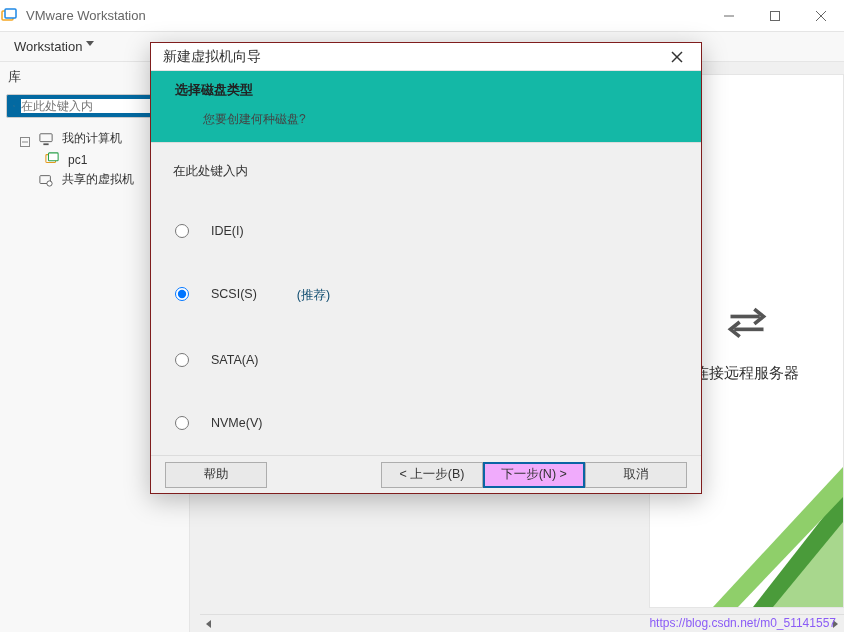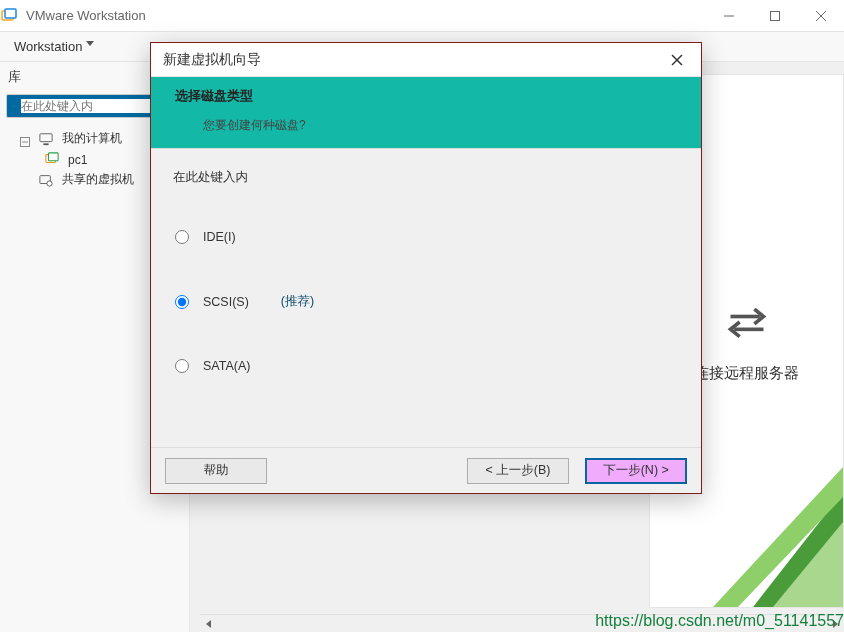--- a/index.html
+++ b/index.html
@@ -29,36 +29,36 @@
 .expander { width: 10px; height: 10px; }
 
 .content { flex: 1; position: relative; background: #f0f0f0; overflow: hidden; }
 .remote-panel { position: absolute; right: 0; top: 12px; bottom: 24px; width: 195px; background: #fff; border: 1px solid #e5e5e5; display: flex; flex-direction: column; align-items: center; justify-content: center; gap: 20px; }
 .remote-icon { color: #555; }
 .remote-label { font-size: 15px; color: #333; }
 .green-deco { position: absolute; right: 0; bottom: 0; width: 130px; height: 140px; }
 .hscroll { position: absolute; left: 200px; right: 0; bottom: 0; height: 18px; background: #f0f0f0; border-top: 1px solid #dedede; display: flex; align-items: center; }
 .hscroll .arrow { width: 18px; height: 18px; display: flex; align-items: center; justify-content: center; color: #666; }
 .hscroll .track { flex: 1; }
-.watermark { position: absolute; right: 0; bottom: 2px; font-size: 16px; color: #15803d; pointer-events: none; }
+.watermark { position: absolute; right: 8px; bottom: 2px; font-size: 12px; color: #8b5cf6; pointer-events: none; }
 
 .dialog { position: absolute; left: 150px; top: 42px; width: 552px; height: 452px; background: #f0f0f0; border: 1px solid #7f1d1d; box-shadow: 0 6px 24px rgba(0,0,0,.25); display: flex; flex-direction: column; }
 .dlg-title { height: 34px; background: #fff; display: flex; align-items: center; padding: 0 12px; font-size: 14px; color: #333; border-bottom: 1px solid #e5e5e5; }
 .dlg-title .spacer { flex: 1; }
 .dlg-close { width: 24px; height: 24px; display: flex; align-items: center; justify-content: center; color: #333; }
 .dlg-head { background: #14b8a6; padding: 10px 18px 14px 24px; border-bottom: 1px solid #dcdcdc; }
 .dlg-head .h1 { font-size: 13px; font-weight: bold; color: #222; }
 .dlg-head .h2 { font-size: 12px; color: #444; padding-left: 28px; margin-top: 12px; }
 .dlg-body { flex: 1; padding: 20px 22px; font-size: 12.5px; color: #333; }
 .fieldset { border: none; }
 .fs-legend { font-size: 12.5px; color: #333; margin-bottom: 8px; }
-.radio-row { display: flex; align-items: center; gap: 14px; padding: 5px 2px; margin-top: 39px; }
+.radio-row { display: flex; align-items: flex-start; gap: 22px; padding: 5px 2px; margin-top: 39px; }
 .radio-row input[type=radio] { width: 14px; height: 14px; }
 .radio-extra { margin-left: 18px; color: #0c4a6e; }
-.dlg-footer { height: 46px; border-top: 1px solid #dcdcdc; display: flex; align-items: center; padding: 0 14px; gap: 16px; background: #f0f0f0; }
+.dlg-footer { height: 46px; border-top: 1px solid #dcdcdc; display: flex; align-items: center; padding: 0 14px; gap: 0; background: #f0f0f0; }
 .dlg-footer .gap { flex: 1; }
 .btn { min-width: 102px; height: 26px; font-size: 12.5px; background: #e9e9e9; border: 1px solid #adadad; color: #333; display: inline-flex; align-items: center; justify-content: center; padding: 0 10px; }
 .btn.primary { border: 2px solid #0a64a4; background: #f0abfc; }
 </style>
 </head>
 <body>
 
 <div class="titlebar">
   <span class="titlebar-icon">
     <svg viewBox="0 0 16 16" width="16" height="16">
@@ -200,21 +200,26 @@
       </label>
       <label class="radio-row">
         <input type="radio" name="disktype" checked="" style="">
         <span>SCSI(S)</span>
         <span class="radio-extra">(推荐)</span>
       </label>
       <label class="radio-row">
         <input type="radio" name="disktype" style="">
         <span>SATA(A)</span>
       </label>
+      <label class="radio-row">
+        <input type="radio" name="disktype" style="">
+        <span>NVMe(V)</span>
+      </label>
     </div>
   </div>
   <div class="dlg-footer">
     <button class="btn">帮助</button>
     <span class="gap"></span>
     <button class="btn">&lt; 上一步(B)</button>
     <button class="btn primary">下一步(N) &gt;</button>
+    <button class="btn">取消</button>
   </div>
 </div>
 
 </body></html>

